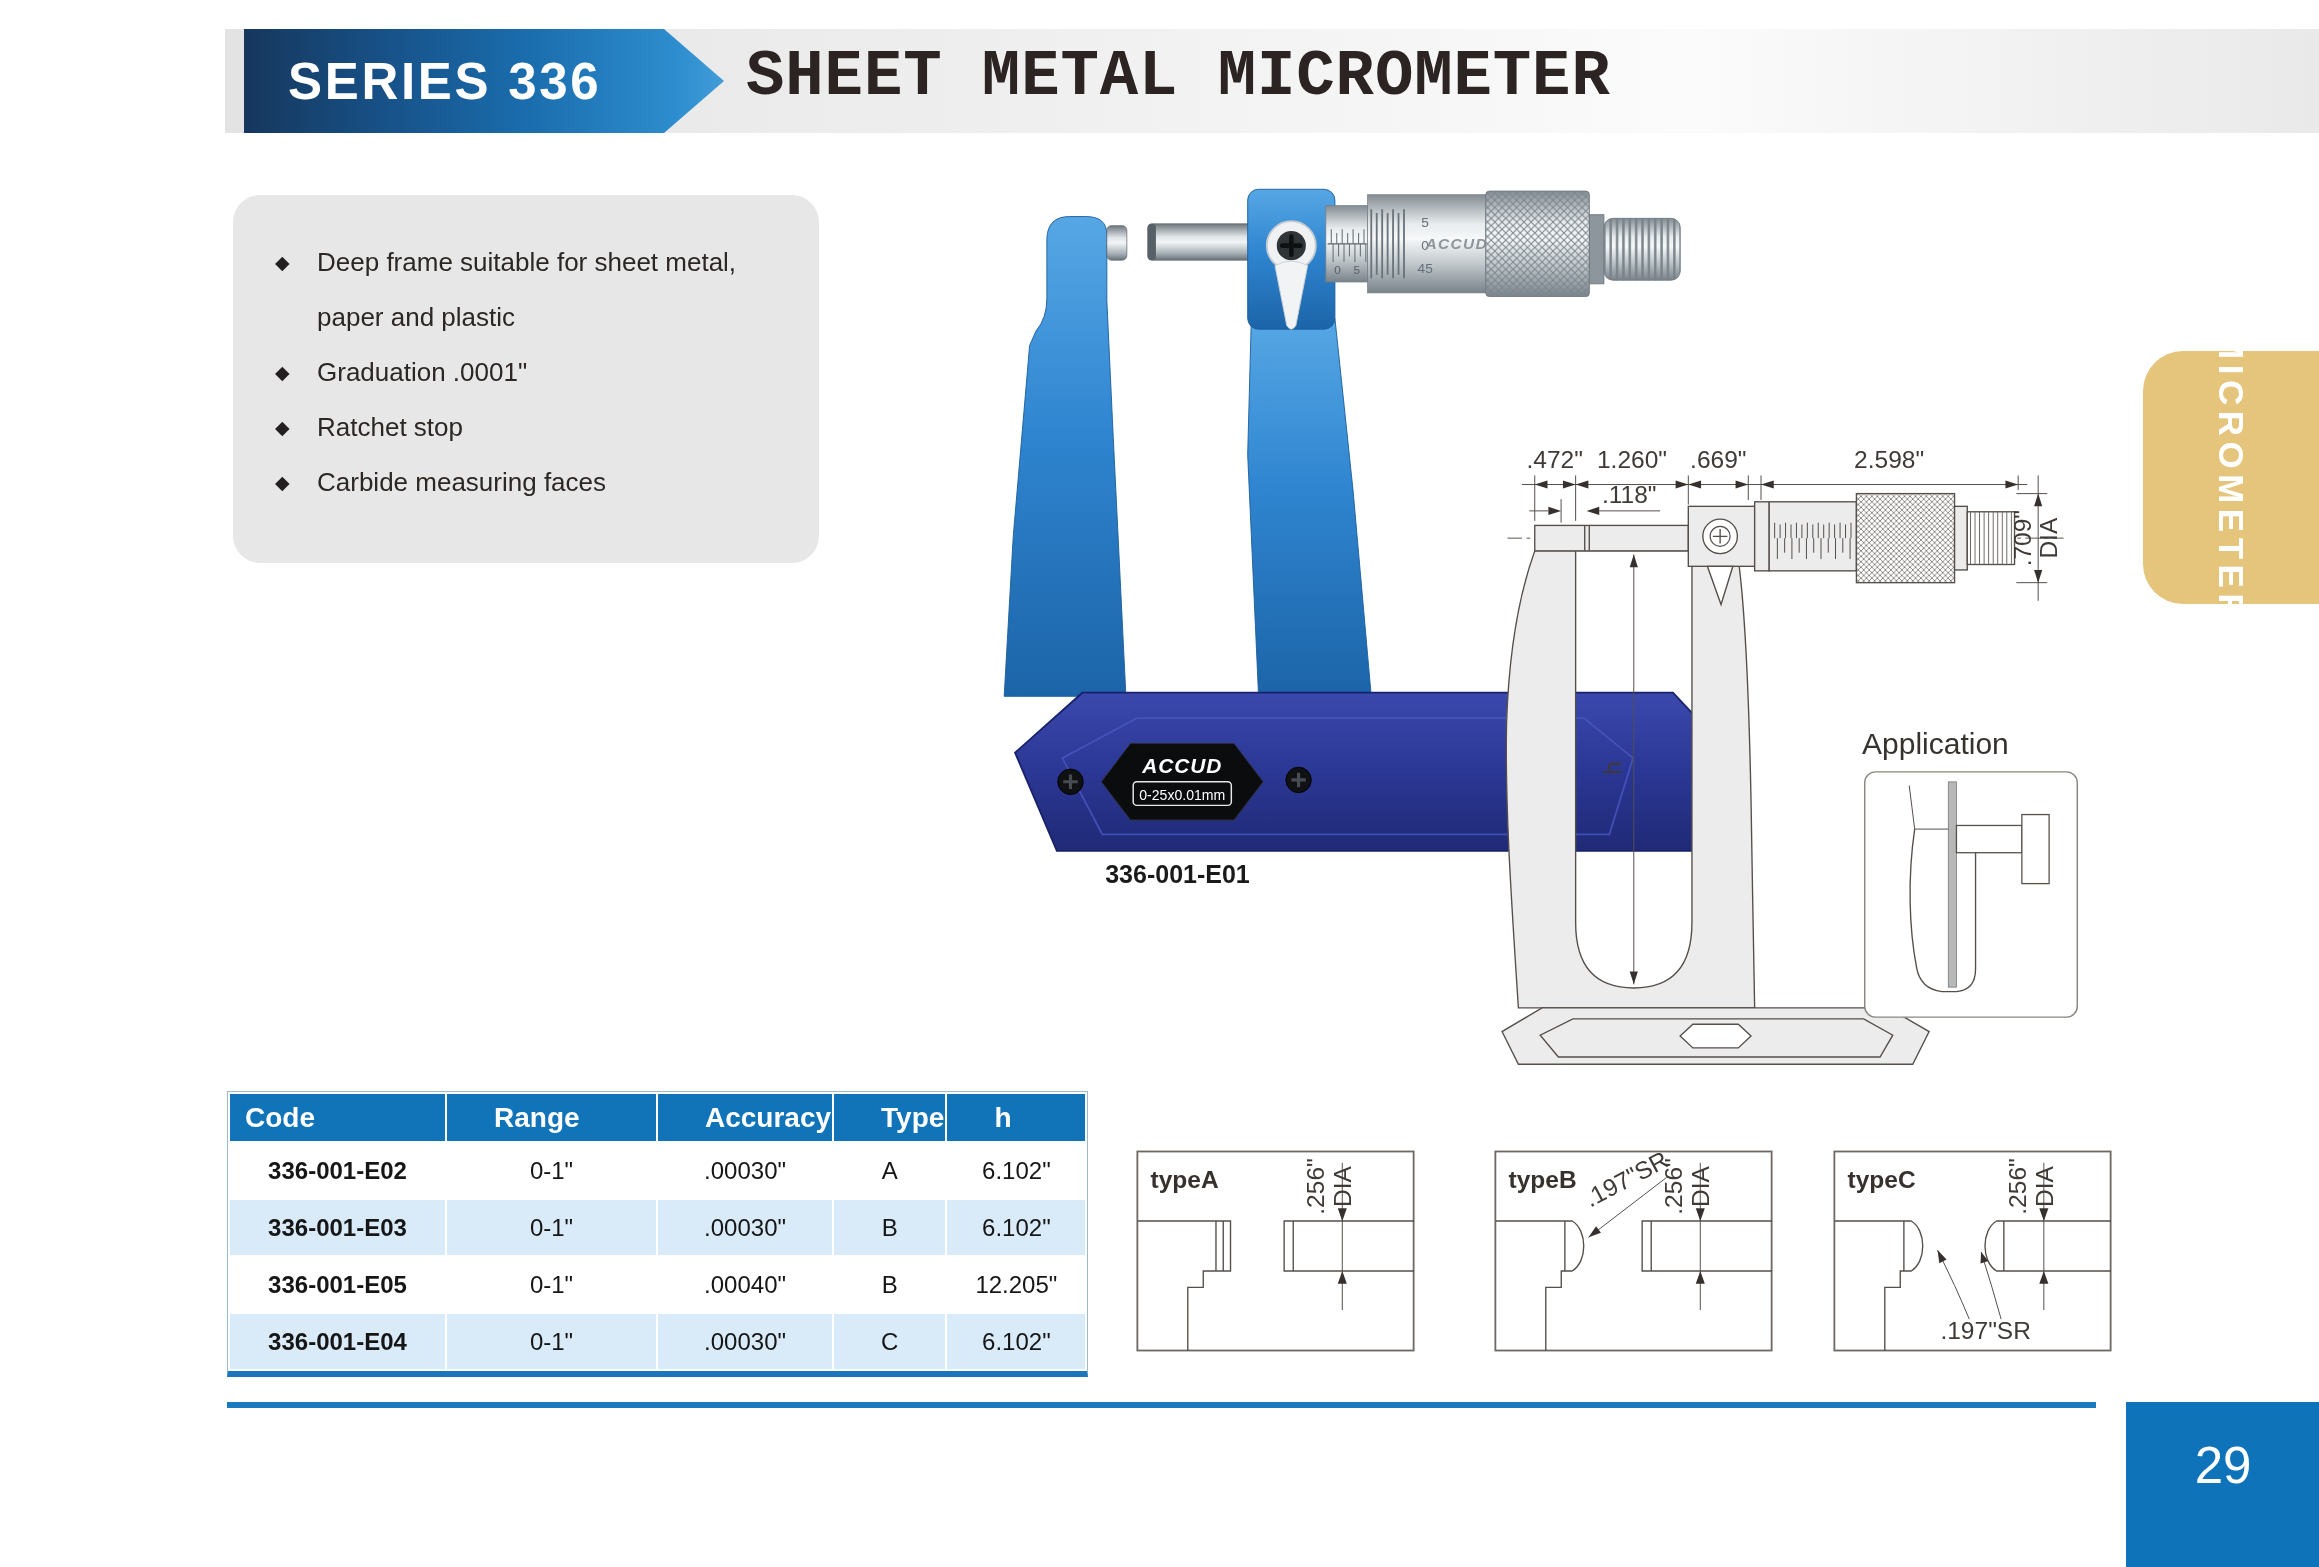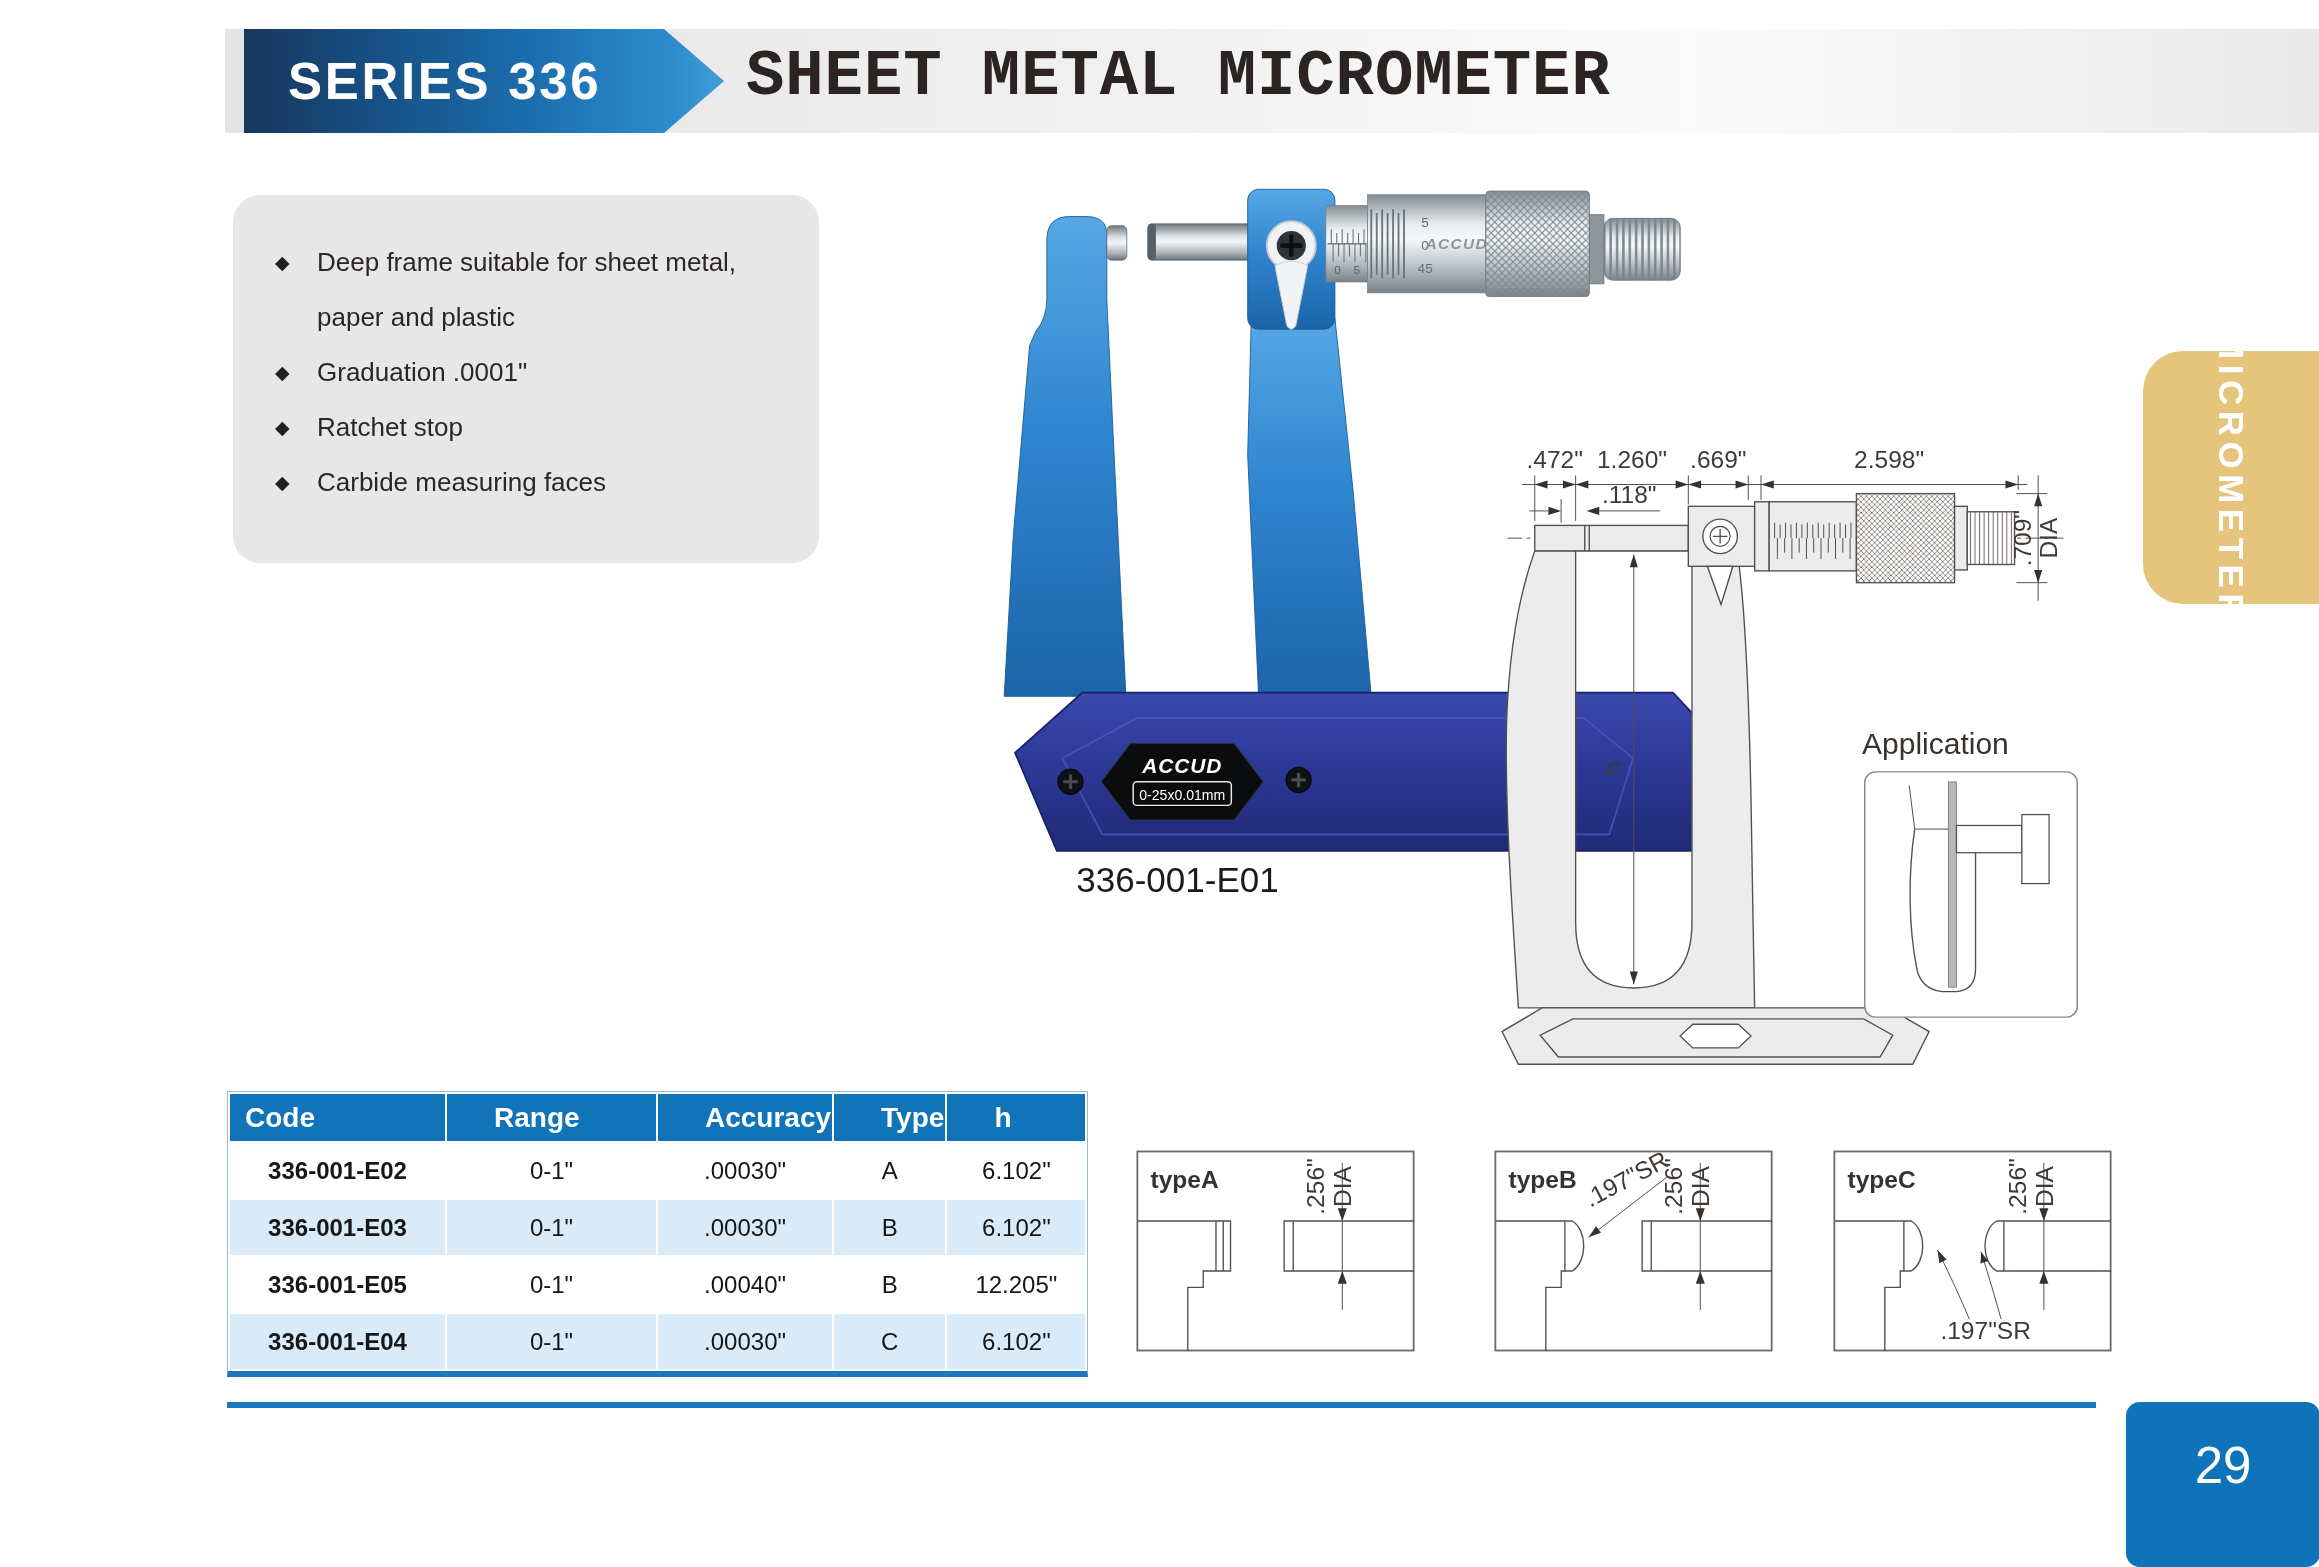--- a/index.html
+++ b/index.html
@@ -20,21 +20,21 @@
   
   .features-box{position:absolute;left:233px;top:195px;width:586px;height:368px;
             background:#e7e7e7;border-radius:27px;box-sizing:border-box;padding:40px 27px 0 42px;}
   .features-box ul{list-style:none;margin:0;padding:0;}
   .features-box li{display:flex;align-items:flex-start;font-size:26px;color:#2c2724;line-height:55px;}
   .features-box .bullet{width:42px;flex:0 0 42px;font-size:19px;color:#231f20;line-height:55px;}
 
   
   .product-figure{position:absolute;left:946px;top:182px;width:836px;height:727px;}
   .product-caption{position:absolute;left:1041px;top:860px;width:273px;text-align:center;
-            font-size:35px;font-weight:normal;color:#1a1a1a;}
+            font-size:25px;font-weight:bold;color:#1a1a1a;}
 
   
   .tech-drawing{position:absolute;left:1482px;top:450px;width:618px;height:627px;}
   .application-label{position:absolute;left:1862px;top:727px;width:218px;text-align:left;
             font-size:30px;color:#37322e;}
   .application-figure{position:absolute;left:1862px;top:769px;width:218px;height:251px;}
 
   
   .side-tab{position:absolute;left:2143px;top:351px;width:176px;height:253px;background:#e5c47c;
             border-radius:40px 0 0 40px;display:flex;align-items:center;justify-content:center;}
@@ -49,21 +49,21 @@
   .spec-table tr.alt td{background:#d9eaf8;}
   .spec-table td.code{font-weight:bold;}
 
   
   .type-figure{position:absolute;top:1150px;width:279px;height:202px;}
   .type-a{left:1136px;} .type-b{left:1494px;} .type-c{left:1833px;}
 
   
   .divider{position:absolute;left:227px;top:1402px;width:1869px;height:6.4px;background:#1b79be;}
   .page-number-box{position:absolute;left:2126px;top:1402px;width:194px;height:165px;background:#0f73b9;
-            display:flex;align-items:center;justify-content:center;padding-bottom:38px;box-sizing:border-box;border-radius:14px;}
+            display:flex;align-items:center;justify-content:center;padding-bottom:38px;box-sizing:border-box;}
   .page-number-box span{color:#ffffff;font-size:51px;}
 
   
   svg text{font-family:"Liberation Sans", sans-serif;}
   .dimtxt{font-size:27px;fill:#403a36;}
   .lbl{font-size:27px;font-weight:bold;fill:#37312d;}
   .ln{stroke:#554f4b;stroke-width:1.5;fill:none;}
   .thin{stroke:#554f4b;stroke-width:1.1;fill:none;}
   .arrow{fill:#37312d;stroke:none;}
   .grayfill{fill:#ececec;stroke:#554f4b;stroke-width:1.5;}

